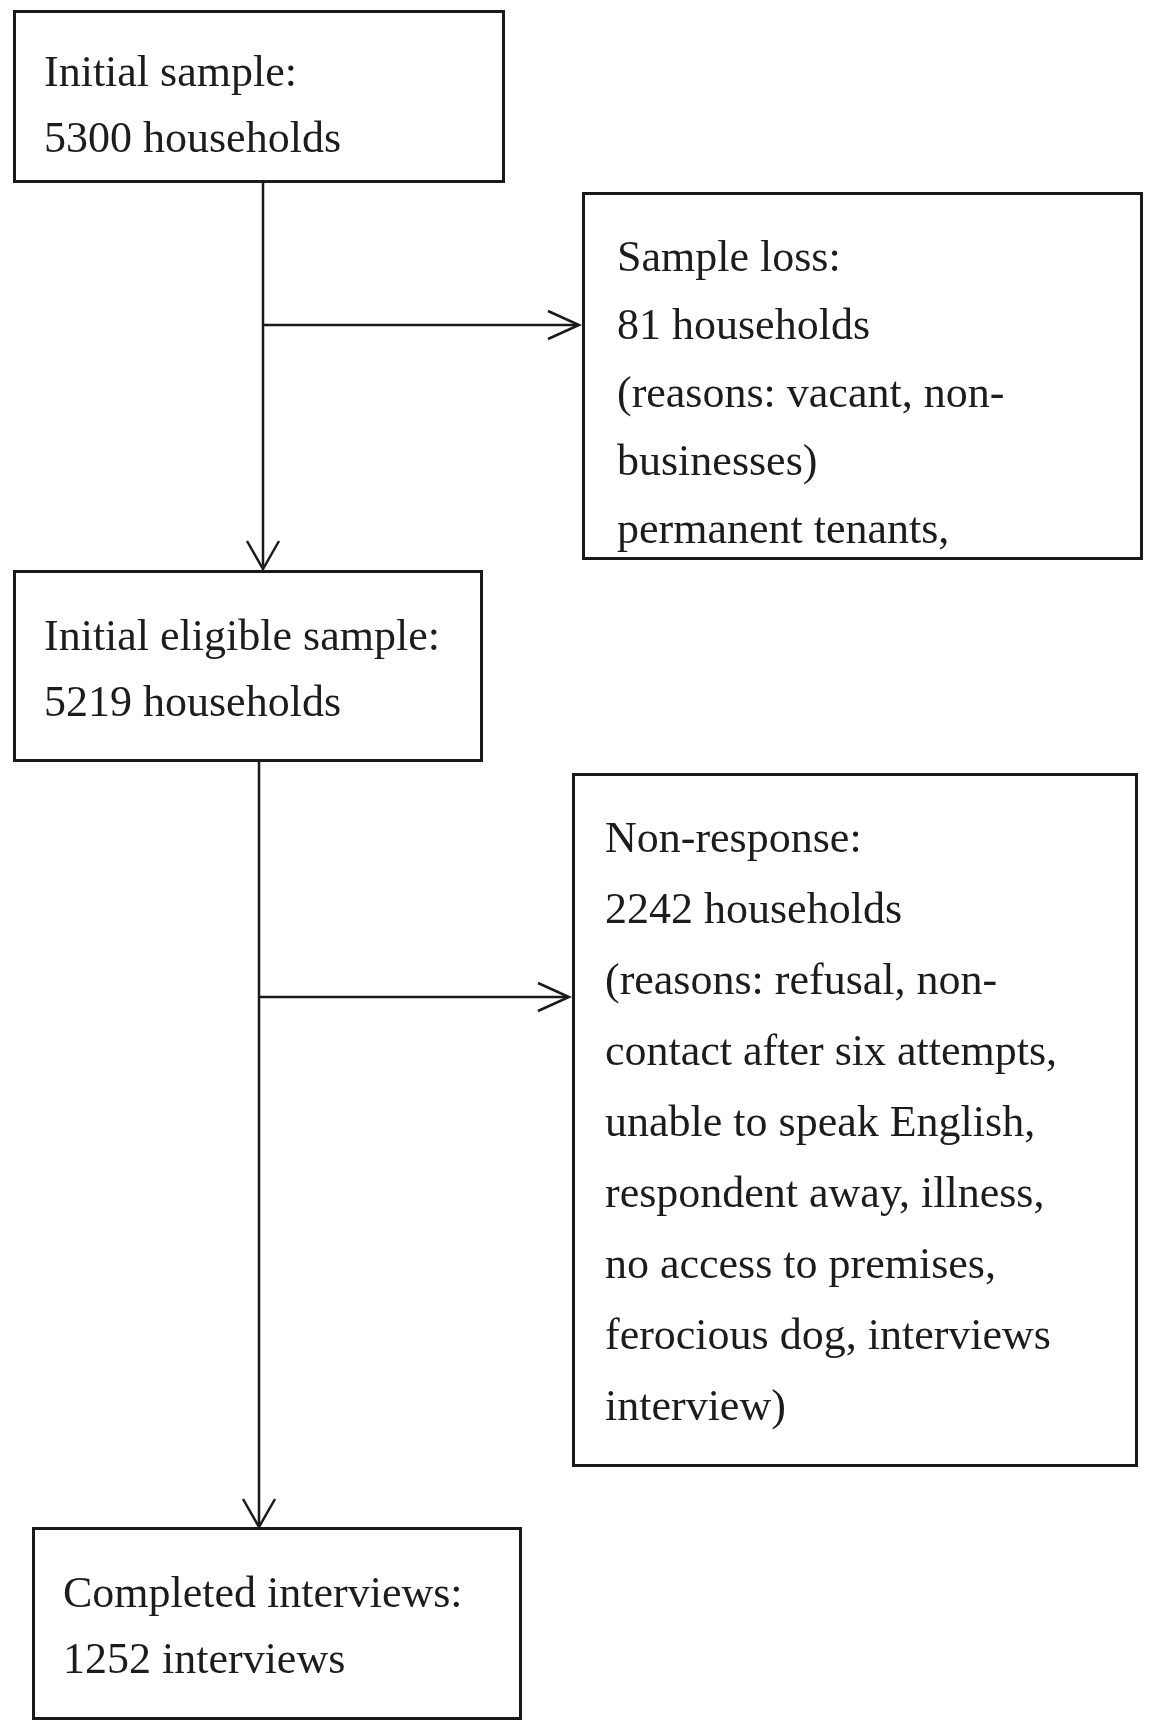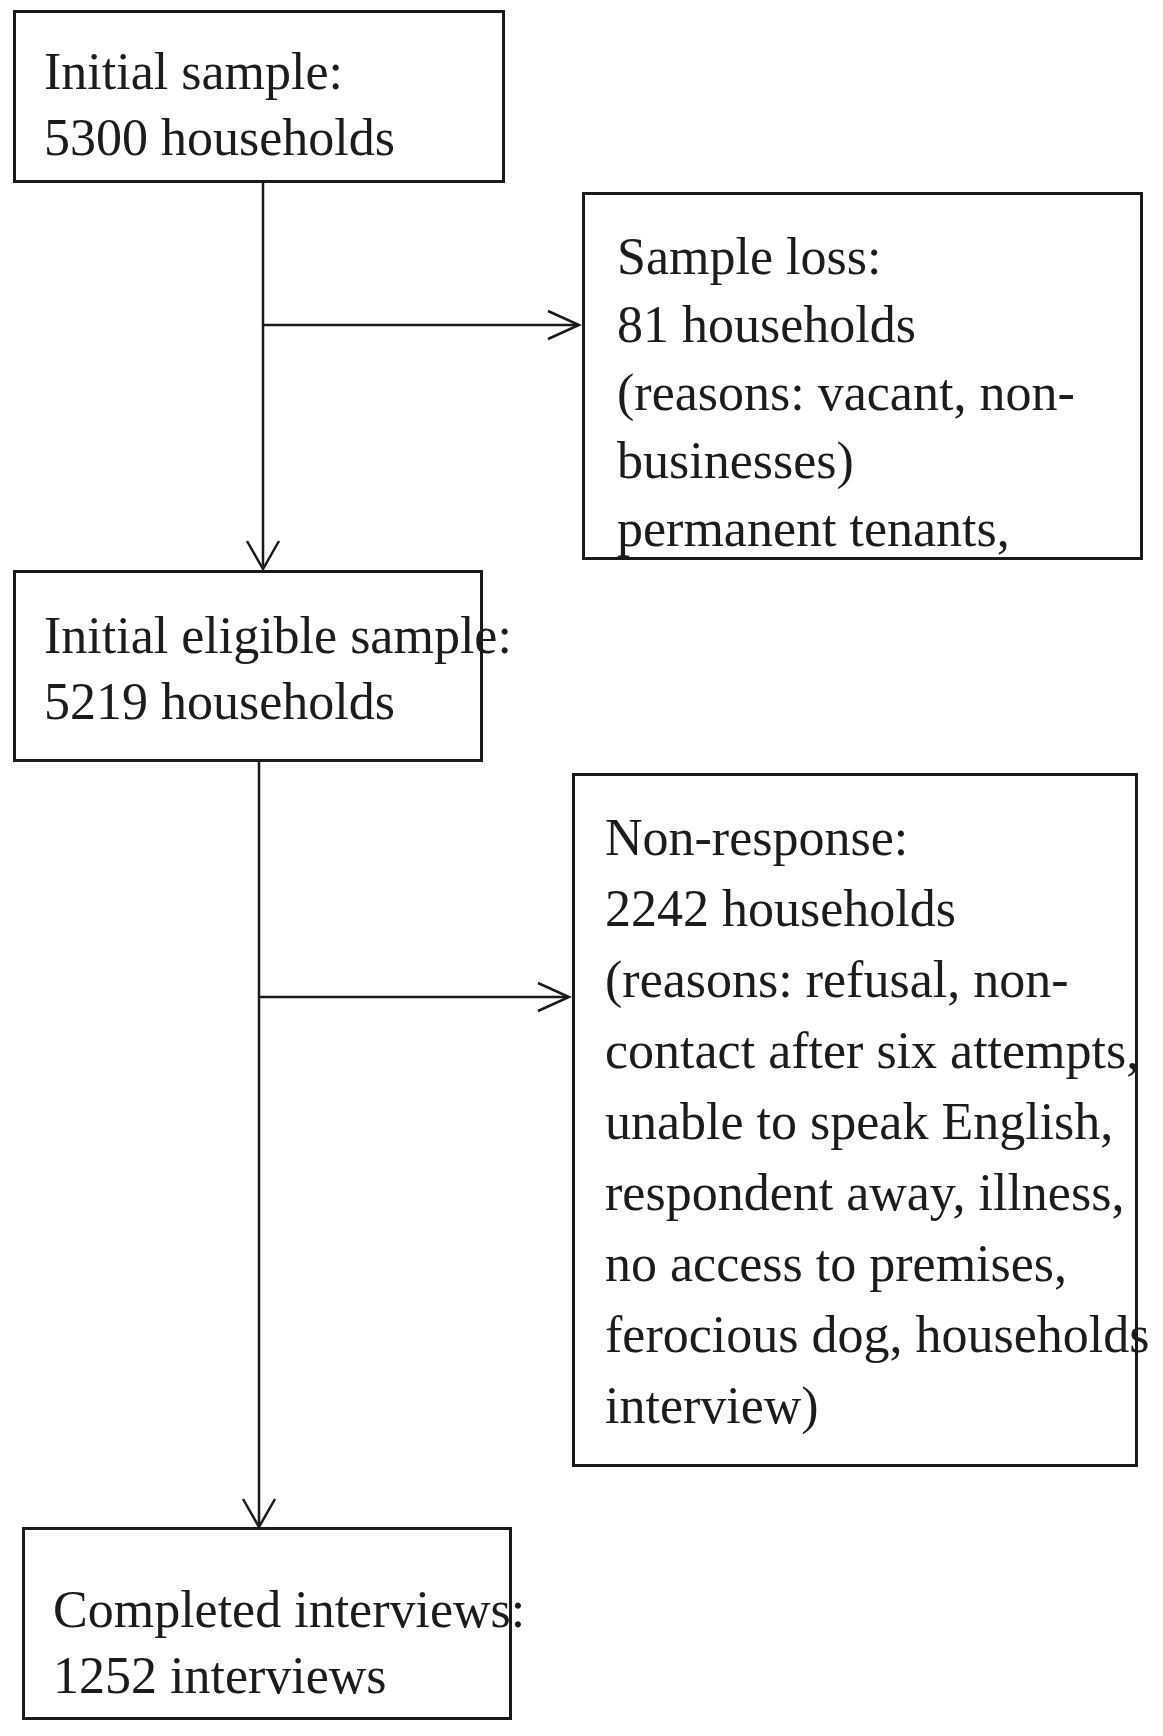--- a/index.html
+++ b/index.html
@@ -22,21 +22,21 @@
     top: 0;
     width: 1163px;
     height: 1736px;
     pointer-events: none;
   }
   .box {
     position: absolute;
     border: 3px solid #1a1a1a;
     background: #ffffff;
     box-sizing: border-box;
-    font-size: 52px;
+    font-size: 44px;
     line-height: 66px;
   }
   .box .txtline {
     white-space: nowrap;
   }
   .box-initial-sample {
     left: 13px; top: 10px;
     width: 492px; height: 173px;
     padding: 26px 10px 0 28px;
   }
@@ -51,23 +51,23 @@
     width: 470px; height: 192px;
     padding: 30px 6px 0 28px;
   }
   .box-non-response {
     left: 572px; top: 773px;
     width: 566px; height: 694px;
     padding: 26px 21px 0 30px;
     line-height: 71px;
   }
   .box-completed {
-    left: 22px; top: 1527px;
+    left: 32px; top: 1527px;
     width: 490px; height: 193px;
-    padding: 47px 10px 0 28px;
+    padding: 30px 10px 0 28px;
   }
 </style>
 </head>
 <body>
 
 <div class="canvas">
 
   <svg class="connectors" width="1163" height="1736" viewBox="0 0 1163 1736" stroke="#1a1a1a" fill="none">
 
     <line x1="263" y1="183" x2="263" y2="566" stroke-width="2.5"></line>
@@ -102,21 +102,21 @@
   </div>
 
   <div class="box box-non-response">
     <div class="txtline">Non-response:</div>
     <div class="txtline">2242 households</div>
     <div class="txtline">(reasons: refusal, non-</div>
     <div class="txtline">contact after six attempts,</div>
     <div class="txtline">unable to speak English,</div>
     <div class="txtline">respondent away, illness,</div>
     <div class="txtline">no access to premises,</div>
-    <div class="txtline">ferocious dog, households</div>
+    <div class="txtline">ferocious dog, interviews</div>
     <div class="txtline">interview)</div>
   </div>
 
   <div class="box box-completed">
     <div class="txtline">Completed interviews:</div>
     <div class="txtline">1252 interviews</div>
   </div>
 
 </div>
 

